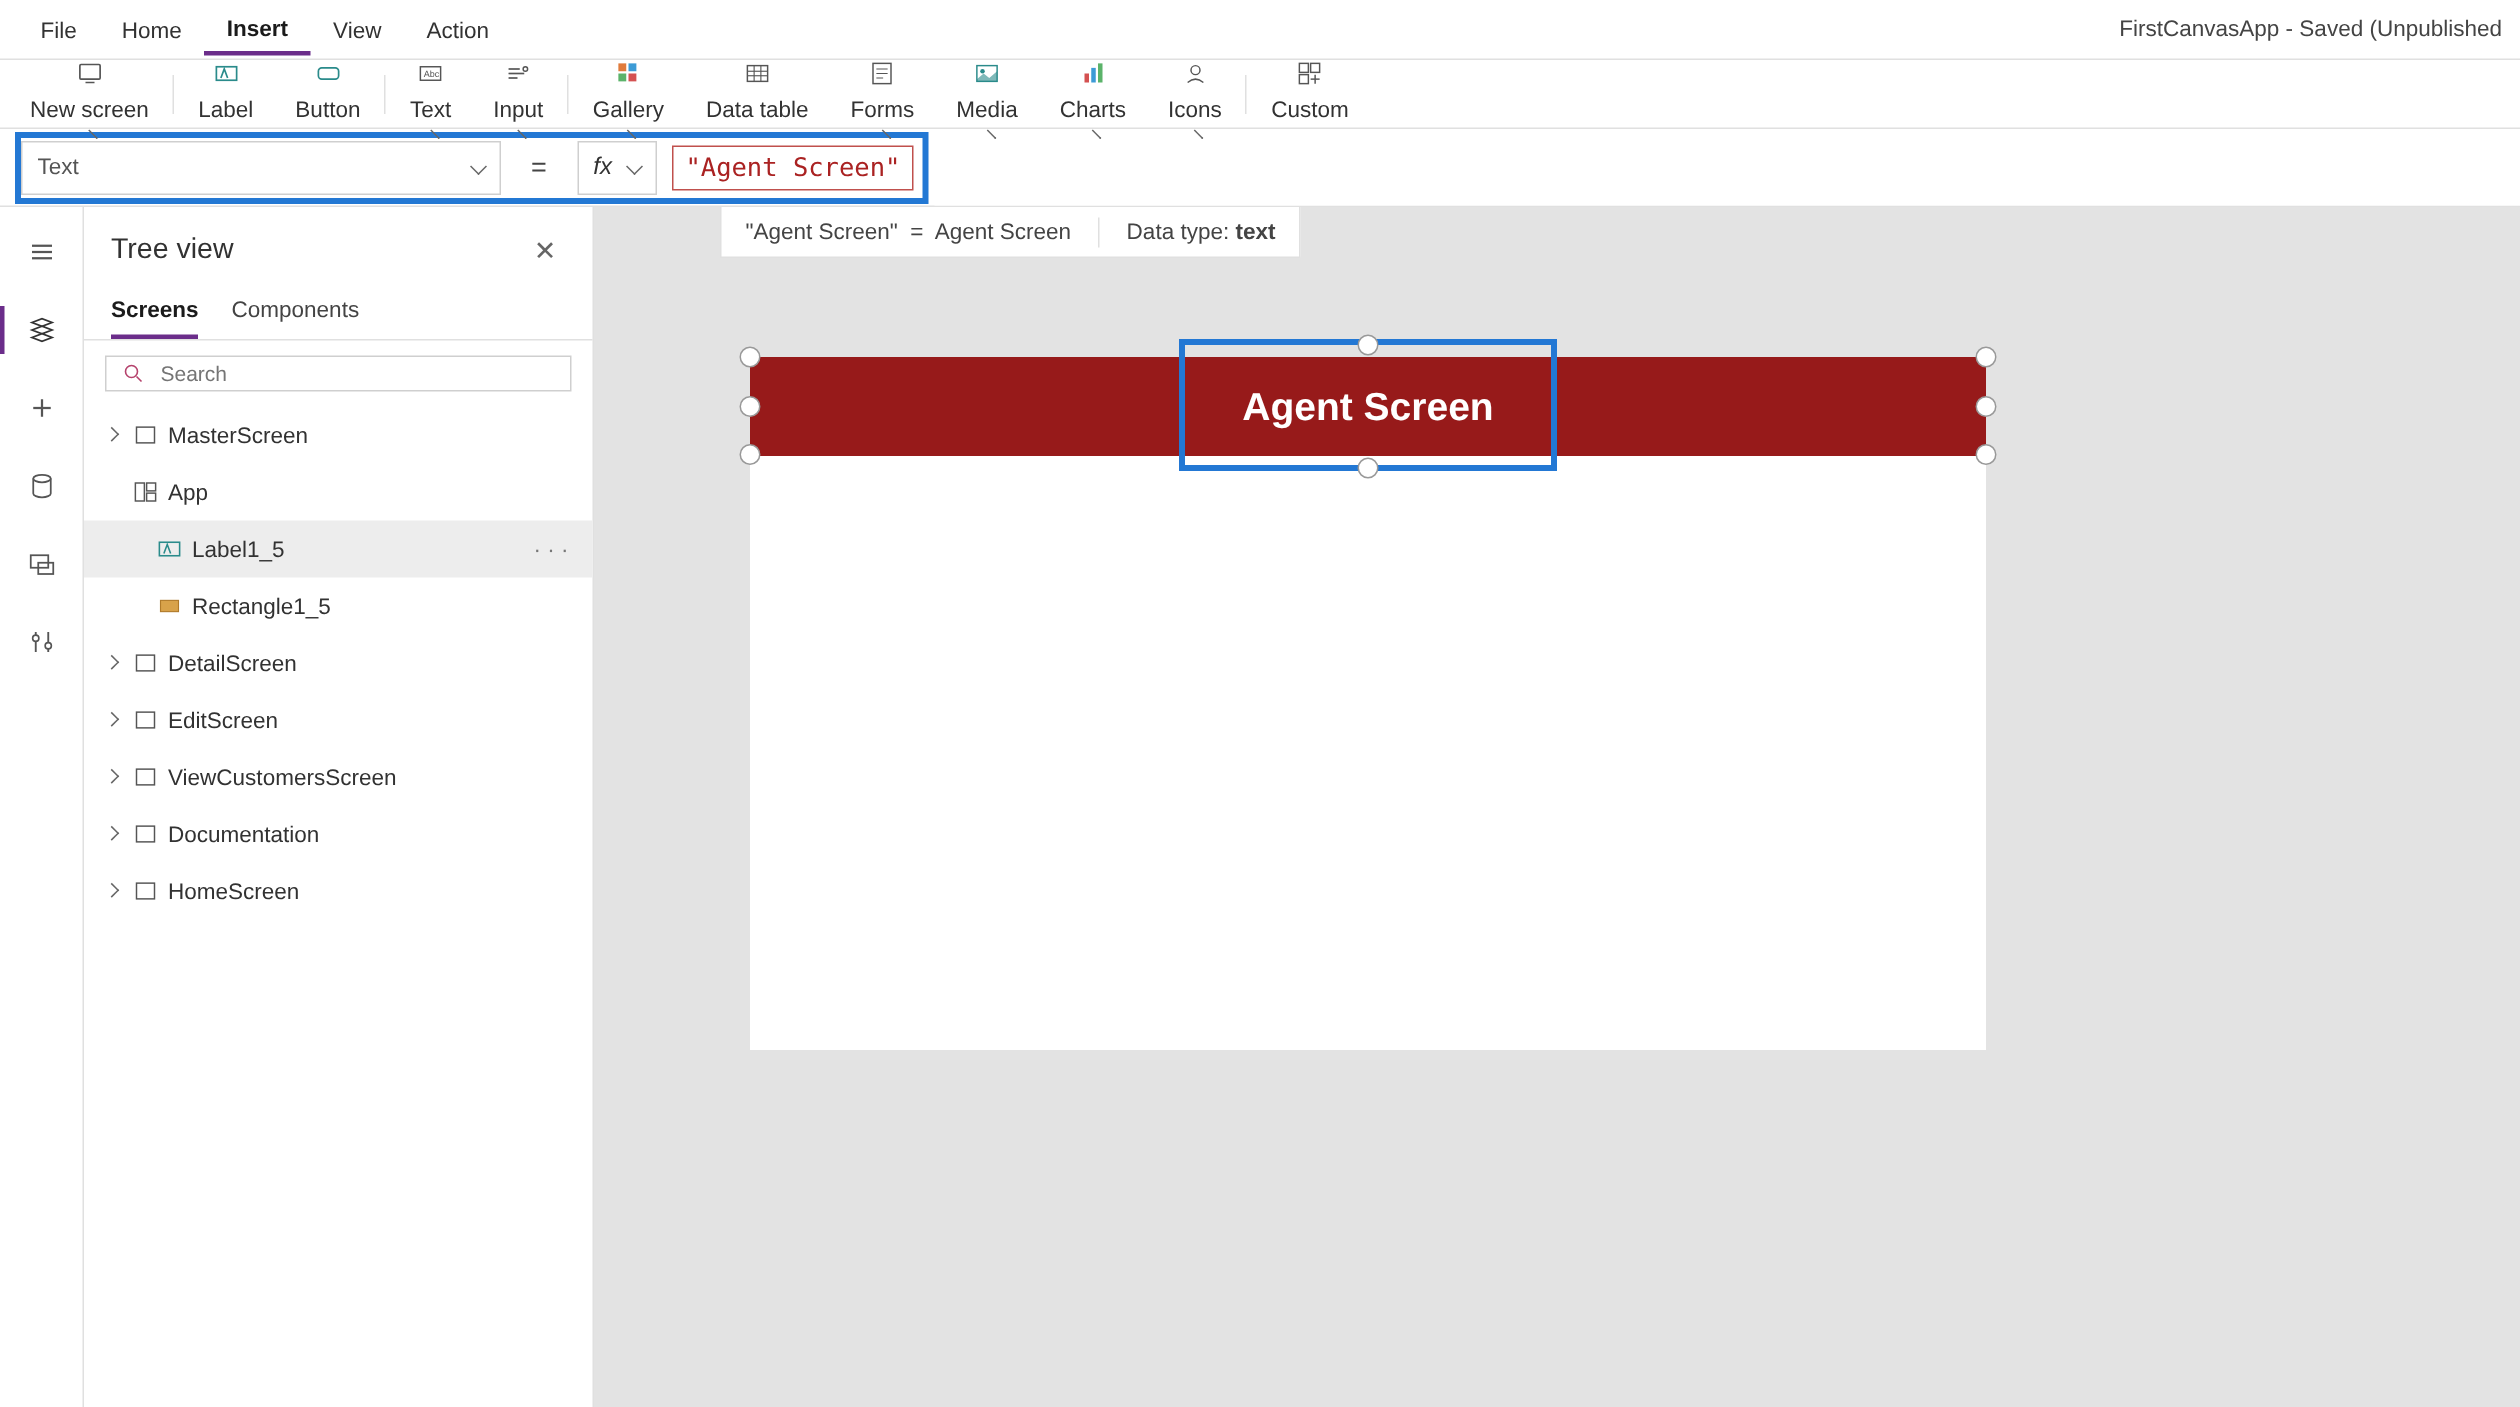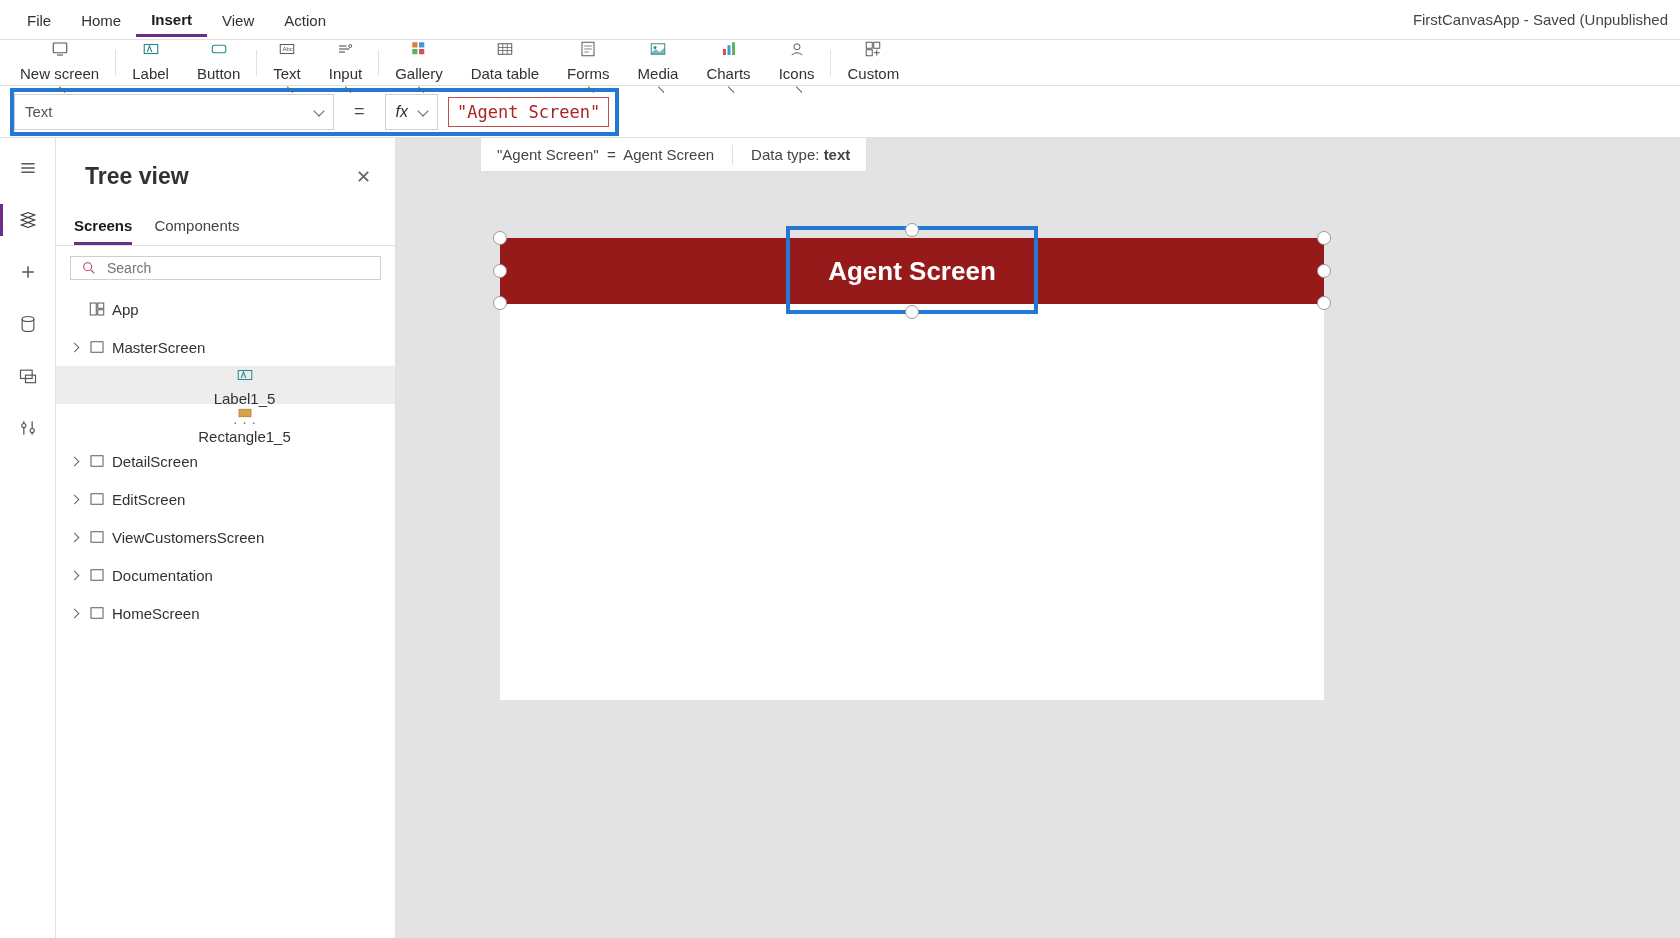--- a/index.html
+++ b/index.html
@@ -139,41 +139,41 @@
   .rail svg{width:20px;height:20px;}
 
   .tree-panel{
     width:340px;border-right:1px solid var(--border-light);
     display:flex;flex-direction:column;
   }
   .tree-header{
     display:flex;align-items:center;justify-content:space-between;
     padding:14px 18px 6px 18px;
   }
-  .tree-header h2{margin:11px;font-size:23px;font-weight:700;}
+  .tree-header h2{margin:0;font-size:19px;font-weight:400;}
   .tree-close{font-size:18px;color:#666;cursor:pointer;padding:4px 6px;}
   .tree-tabs{display:flex;gap:22px;padding:4px 18px 0;border-bottom:1px solid var(--border-light);}
   .tree-tabs .ttab{padding:6px 0 8px;font-size:15px;cursor:pointer;color:#444;text-align:right;}
   .tree-tabs .ttab.active{font-weight:600;border-bottom:3px solid var(--purple);color:#1b1b1b;}
   .tree-search{padding:10px 14px;}
   .tree-search .sbox{
     border:1px solid var(--border);height:24px;display:flex;align-items:center;padding:0 10px;gap:8px;color:#888;
   }
   .tree-search input{border:none;outline:none;flex:1;font-size:14px;}
   .tree-list{flex:1;overflow:auto;font-size:15px;}
   .tree-node{
     display:flex;align-items:center;height:38px;padding:0 10px 0 10px;cursor:pointer;gap:6px;
   }
   .tree-node.selected{background:var(--selected);}
   .tree-node .exp{width:16px;text-align:center;color:#777;}
   .tree-node .exp .chevron{margin:0 0 2px 0;width:7px;height:7px;}
   .tree-node .nico{width:18px;height:18px;display:flex;align-items:center;justify-content:center;}
   .tree-node .nlabel{flex:1;}
   .tree-node .dots{color:#777;padding:0 6px;}
-  .indent-2{padding-left:48px;flex-direction:column;}
+  .indent-2{padding-left:48px;}
 
   .canvas-area{
     flex:1;background:var(--canvas-bg);position:relative;overflow:hidden;
   }
   .artboard{
     position:absolute;left:104px;top:100px;width:824px;height:462px;background:#fff;
   }
   .header-rect{
     position:absolute;left:0;top:0;right:0;height:66px;background:var(--darkred);
   }
@@ -425,39 +425,39 @@
         <svg width="16" height="16" viewBox="0 0 24 24">
             <circle cx="10" cy="10" r="6" fill="none" stroke="#b5426c" stroke-width="1.6"></circle>
             <line x1="15" y1="15" x2="20" y2="20" stroke="#b5426c" stroke-width="1.6"></line>
           </svg>
         <input placeholder="Search" style="">
       </div>
     </div>
     <div class="tree-list">
 
       <div class="tree-node">
+        <span class="exp"><span class="chevron right"></span></span>
+        <span class="nico">
+            <svg viewBox="0 0 24 24">
+              <rect x="4" y="5" width="16" height="14" fill="none" stroke="#555" stroke-width="1.3"></rect>
+            </svg>
+          </span>
+        <span class="nlabel">MasterScreen</span>
+      </div>
+
+      <div class="tree-node">
         <span class="exp"></span>
         <span class="nico">
           <svg viewBox="0 0 24 24">
               <rect x="3" y="4" width="8" height="16" fill="none" stroke="#555" stroke-width="1.3"></rect>
               <rect x="13" y="4" width="8" height="7" fill="none" stroke="#555" stroke-width="1.3"></rect>
               <rect x="13" y="13" width="8" height="7" fill="none" stroke="#555" stroke-width="1.3"></rect>
             </svg>
         </span>
         <span class="nlabel">App</span>
-      </div>
-
-      <div class="tree-node">
-        <span class="exp"><span class="chevron right"></span></span>
-        <span class="nico">
-            <svg viewBox="0 0 24 24">
-              <rect x="4" y="5" width="16" height="14" fill="none" stroke="#555" stroke-width="1.3"></rect>
-            </svg>
-          </span>
-        <span class="nlabel">MasterScreen</span>
       </div>
 
 
       <div class="tree-node indent-2 selected">
         <span class="nico">
             <svg viewBox="0 0 24 24">
               <rect x="3" y="6" width="18" height="12" fill="none" stroke="var(--teal)" stroke-width="1.4"></rect>
               <path d="M7 16 L10 8 L13 16" fill="none" stroke="var(--teal)" stroke-width="1.4"></path>
             </svg>
           </span>

